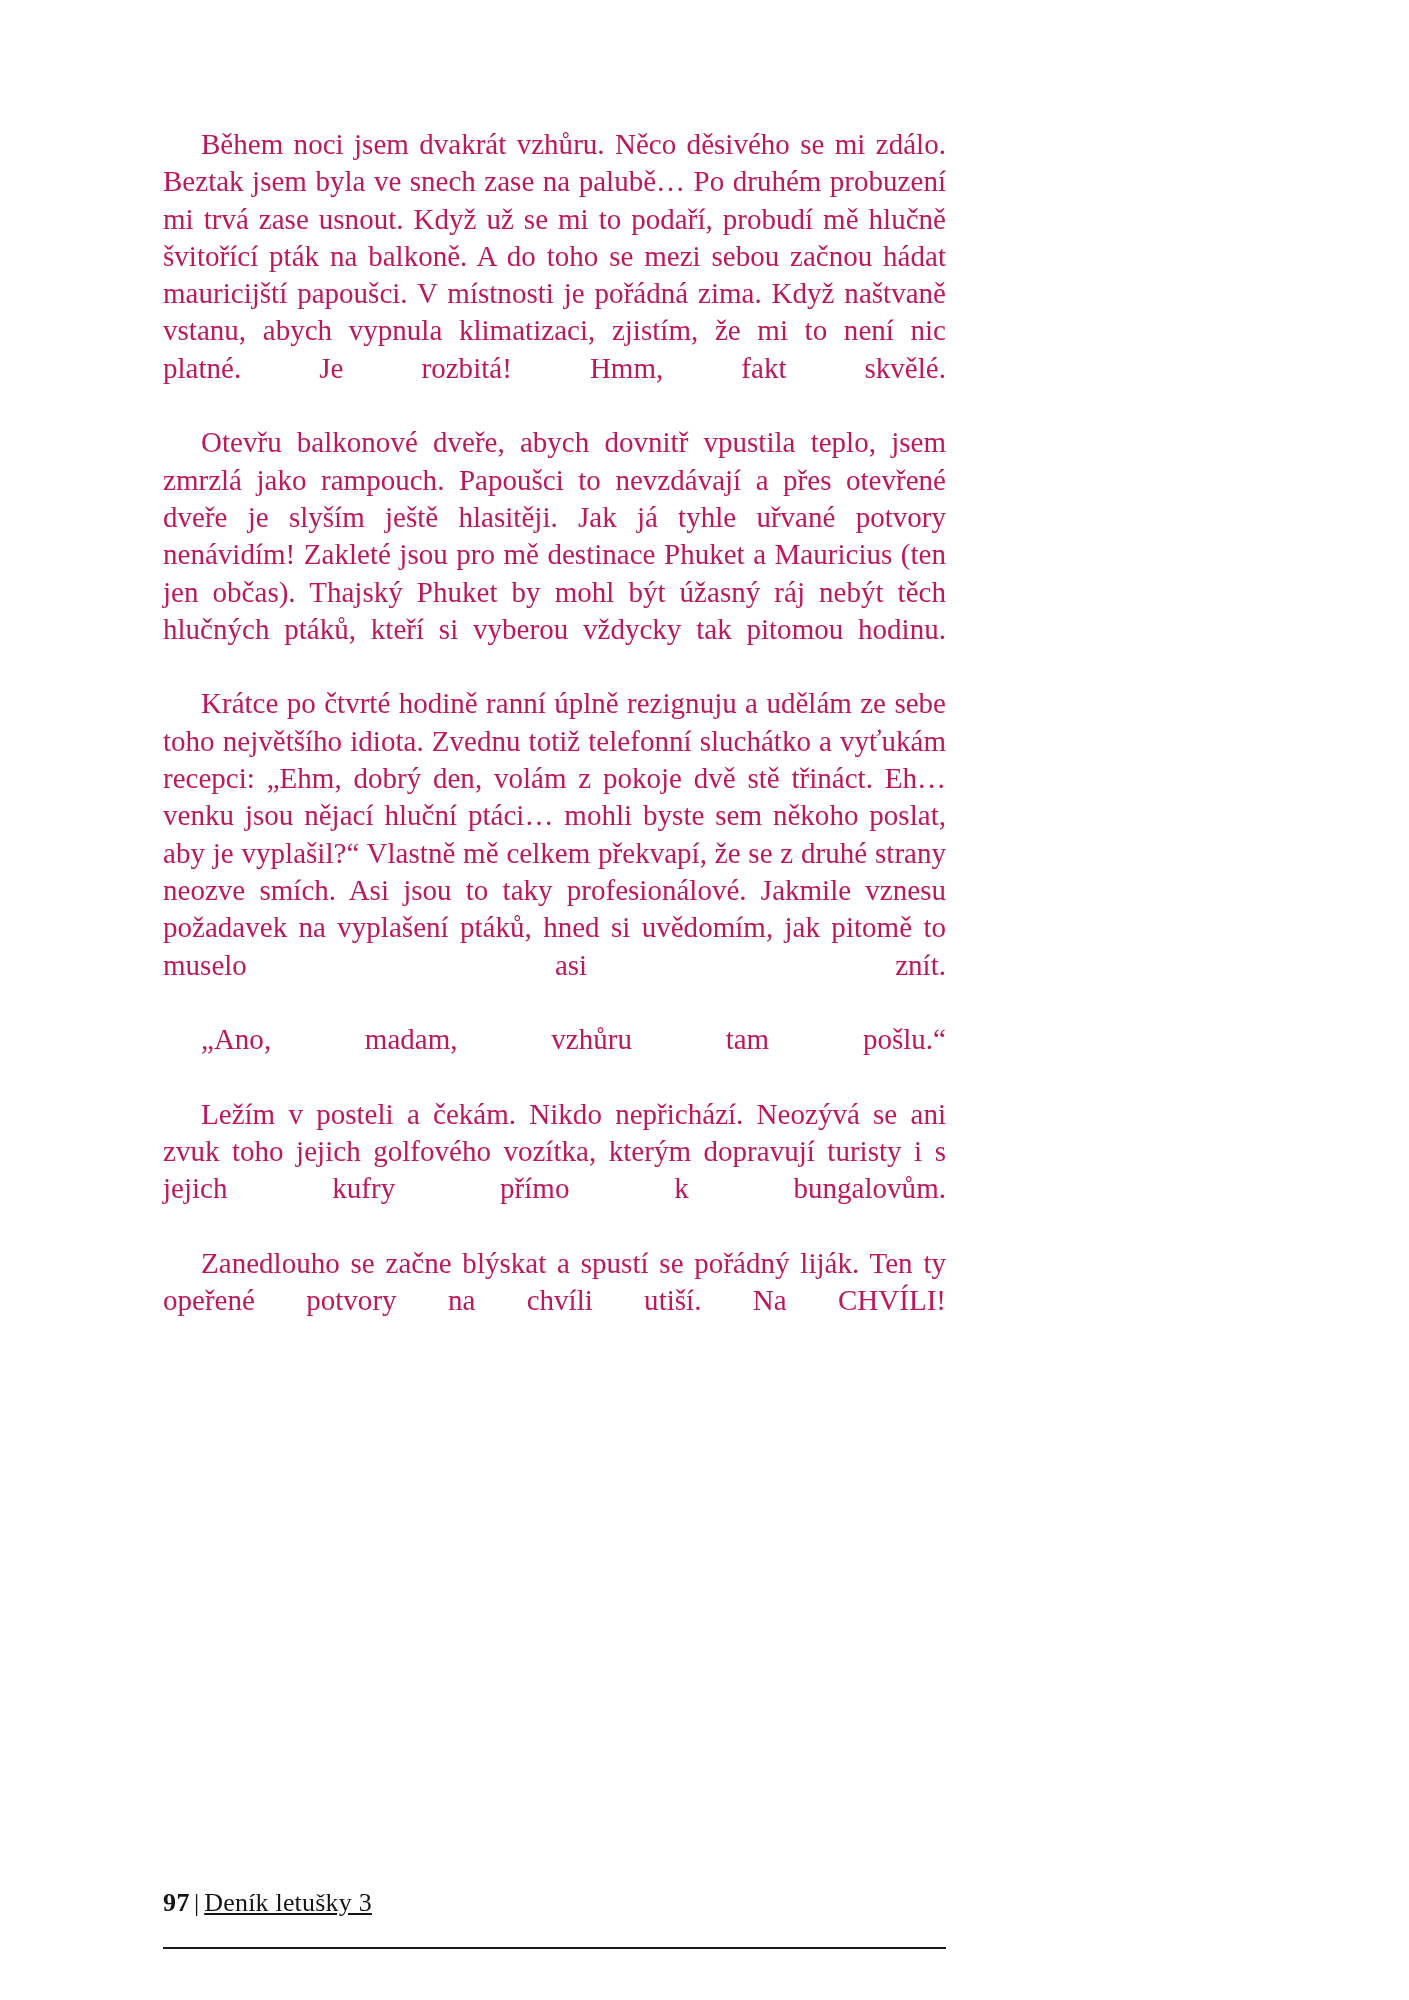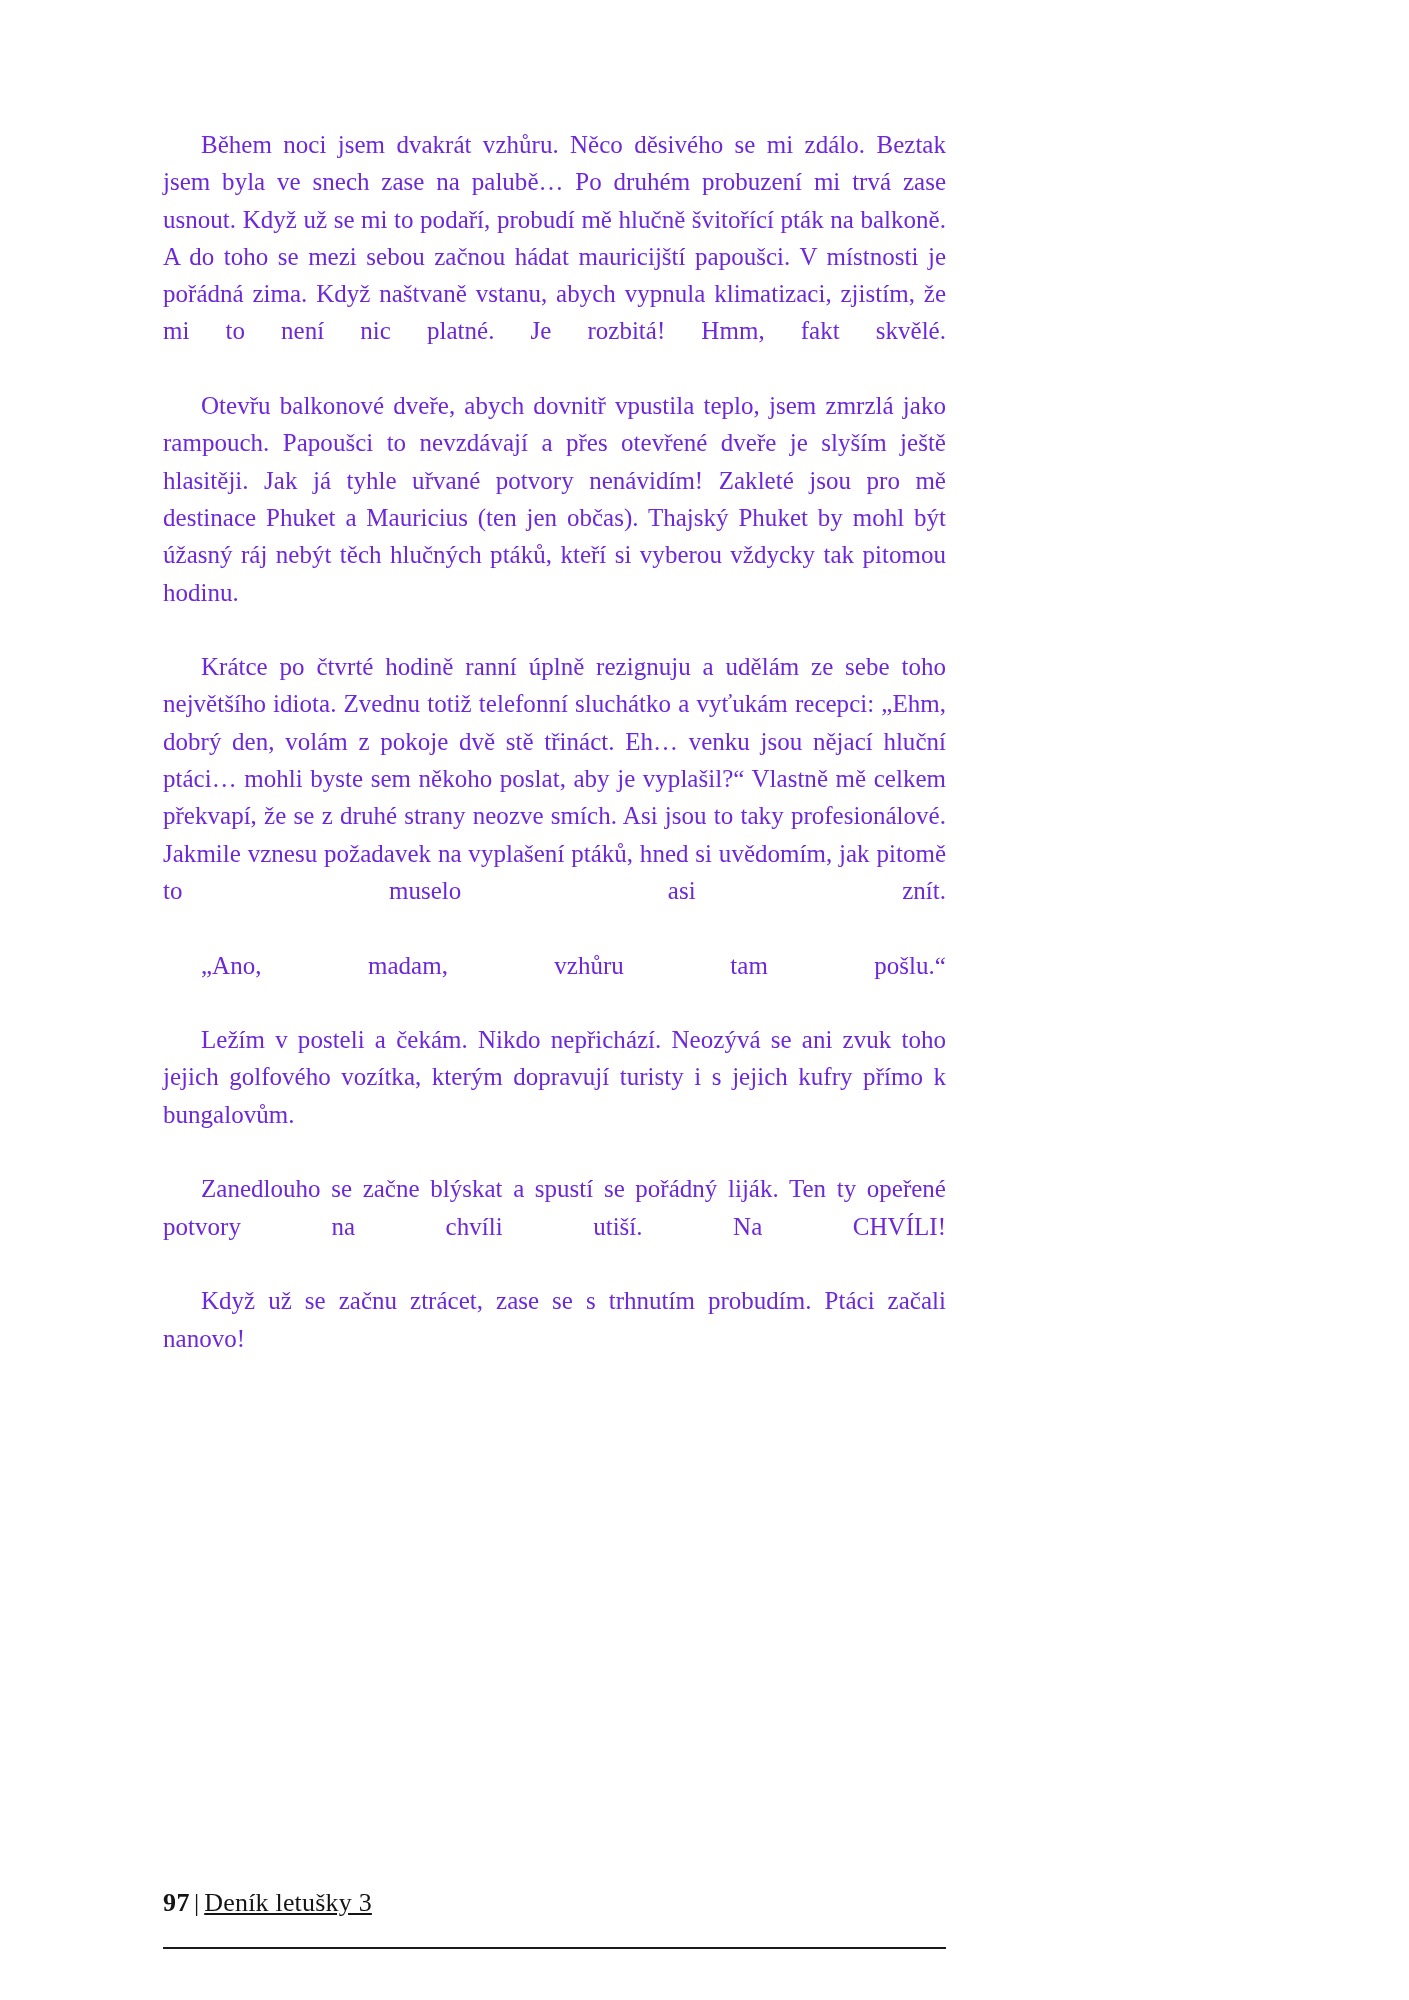--- a/index.html
+++ b/index.html
@@ -24,26 +24,26 @@
   }
   .text-block {
     position: absolute;
     left: 163px;
     top: 126px;
     width: 783px;
   }
   p.para {
     margin: 0;
     padding: 0;
-    font-size: 25px;
+    font-size: 29px;
     line-height: 37.3px;
     text-align: justify;
     text-justify: inter-word;
     text-indent: 38px;
-    color: #6d28d9;
+    color: #be185d;
     letter-spacing: 0.02px;
     word-spacing: 0.2px;
     -webkit-font-smoothing: none;
   }
   p.para .ital {
     font-style: italic;
   }
   
   p.para:after {
     content: "";
@@ -96,21 +96,20 @@
 
 
     <p class="para">Krátce po čtvrté hodině ranní úplně rezignuju a udělám ze sebe toho největšího idiota. Zvednu totiž telefonní sluchátko a vyťukám recepci: „Ehm, dobrý den, volám z pokoje dvě stě třináct. Eh… venku jsou nějací hluční ptáci… mohli byste sem někoho poslat, aby je vyplašil?“ Vlastně mě celkem překvapí, že se z druhé strany neozve smích. Asi jsou to taky profesionálové. Jakmile vznesu požadavek na vyplašení ptáků, hned si uvědomím, jak pitomě to muselo asi znít.</p>
 
     <p class="para">„Ano, madam, vzhůru tam pošlu.“</p>
 
     <p class="para">Ležím v posteli a čekám. Nikdo nepřichází. Neozývá se ani zvuk toho jejich  golfového vozítka, kterým dopravují turisty i s jejich kufry přímo k bungalovům.</p>
 
     <p class="para">Zanedlouho se začne blýskat a spustí se pořádný liják. Ten ty opeřené potvory na chvíli utiší. Na CHVÍLI!</p>
 
-    <p class="para">Když už se začnu ztrácet, zase se s trhnutím probudím. Ptáci začali nanovo!</p>
 
 
 
 
   </div>
 
   <div class="footer">
     <div class="footer-line"><span class="footer-page-num">97</span><span class="footer-sep">|</span><span class="footer-title">Deník letušky 3</span></div>
   </div>
 

